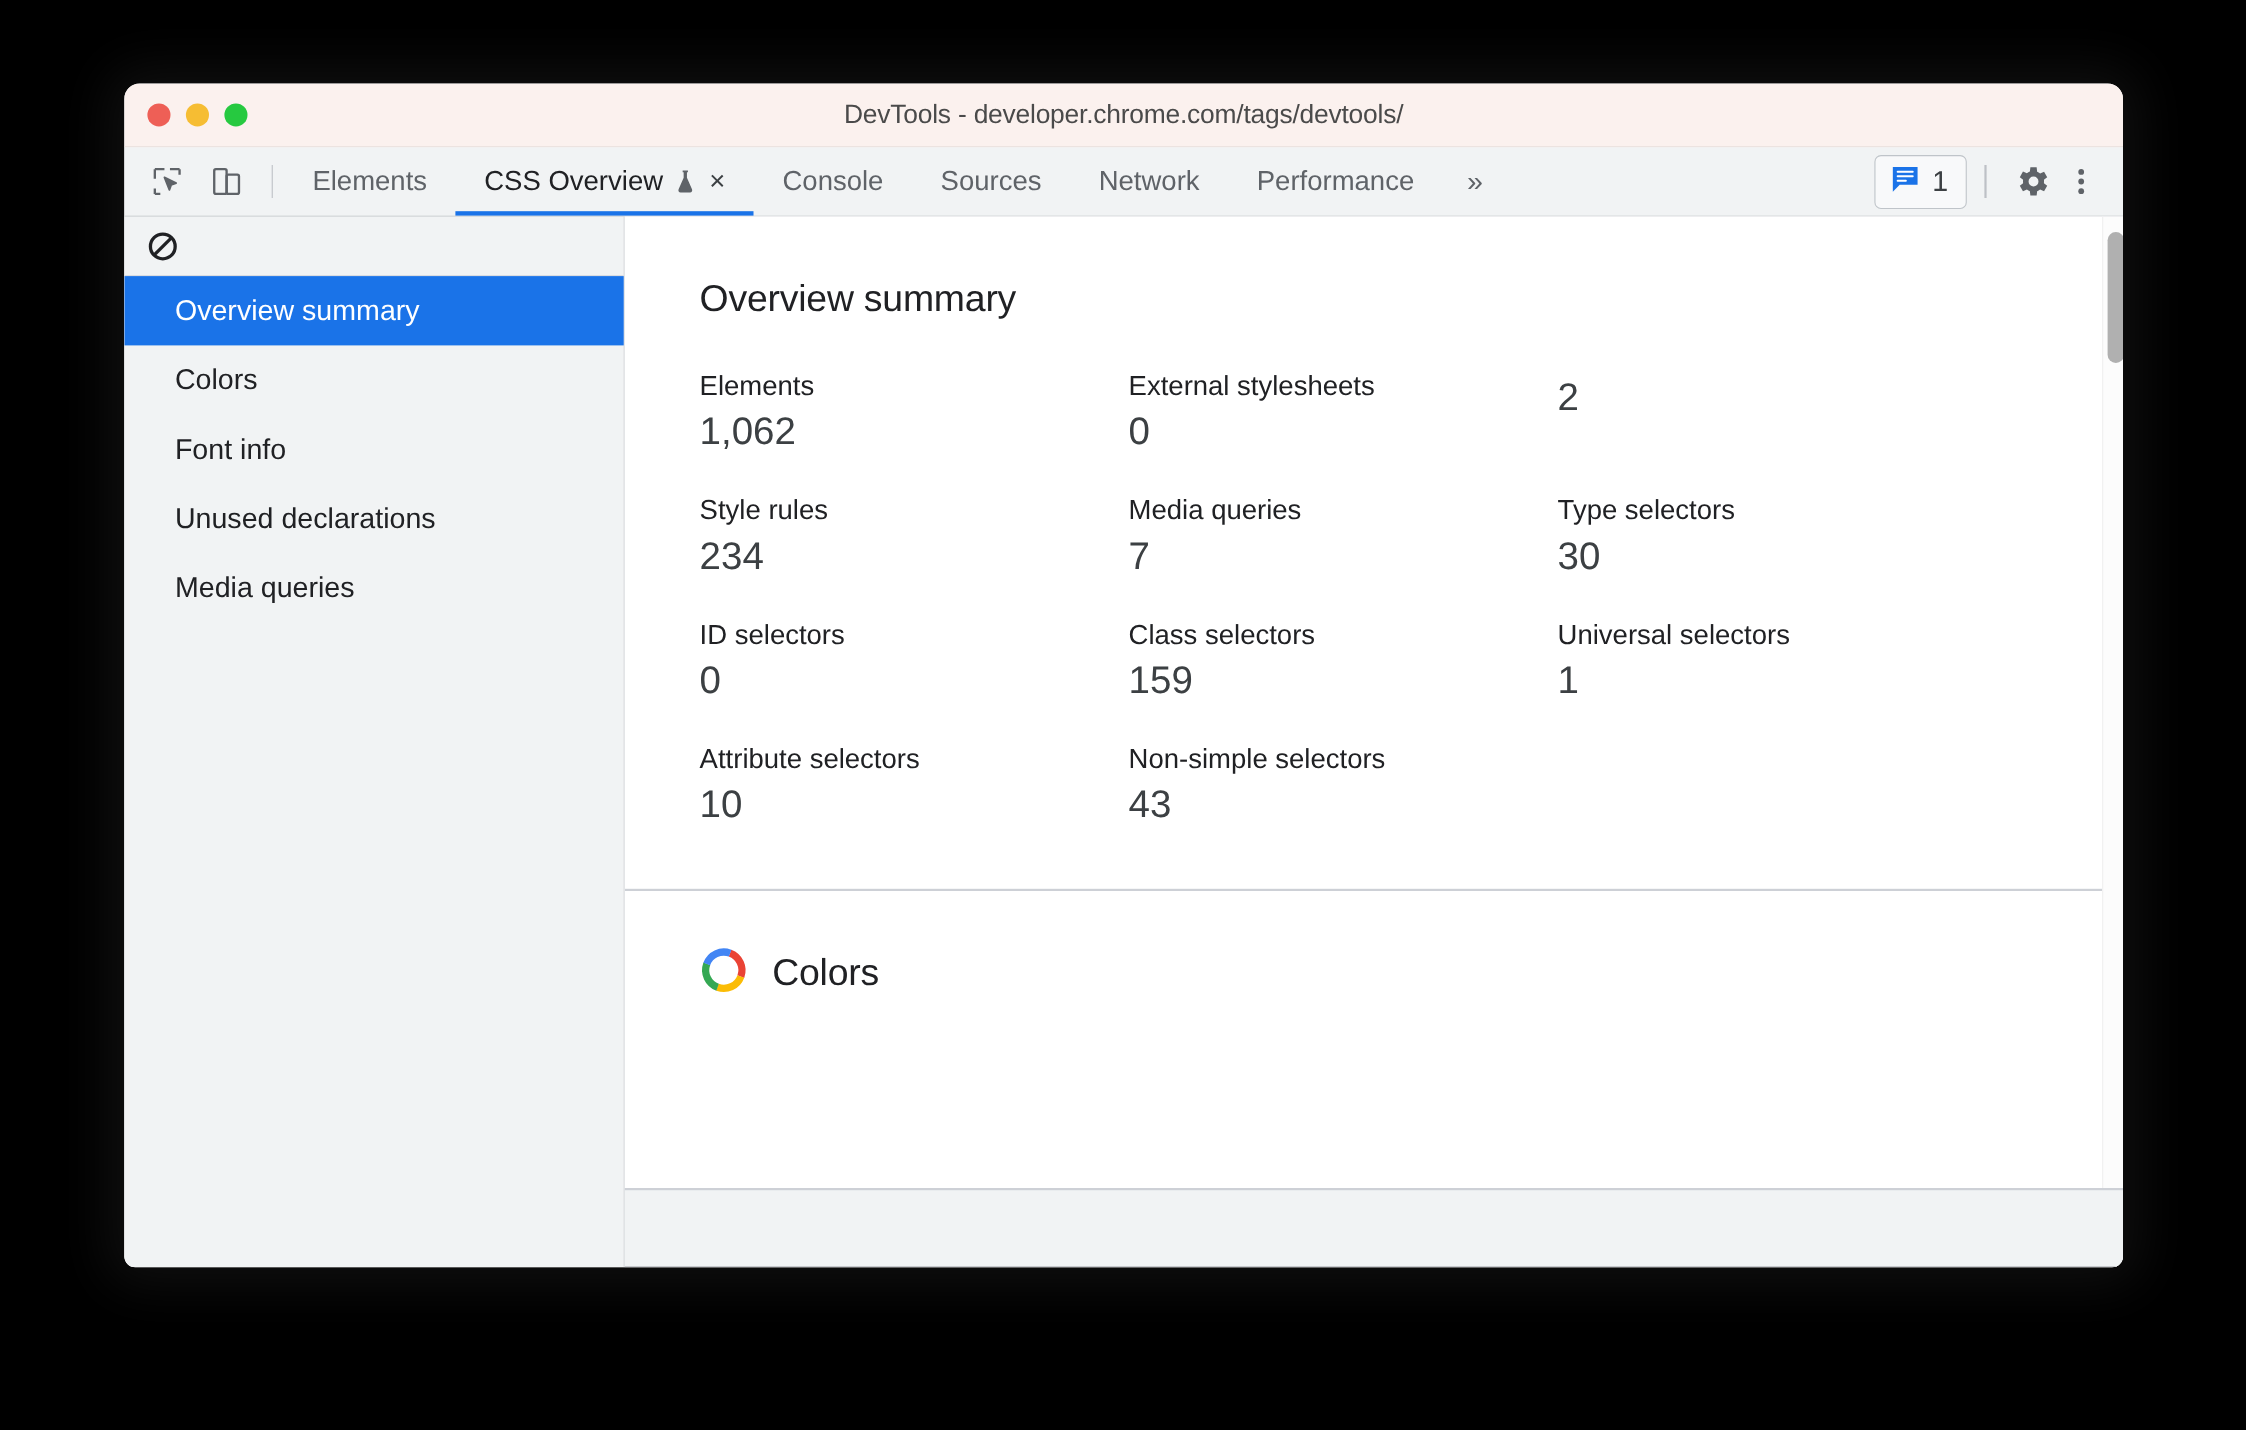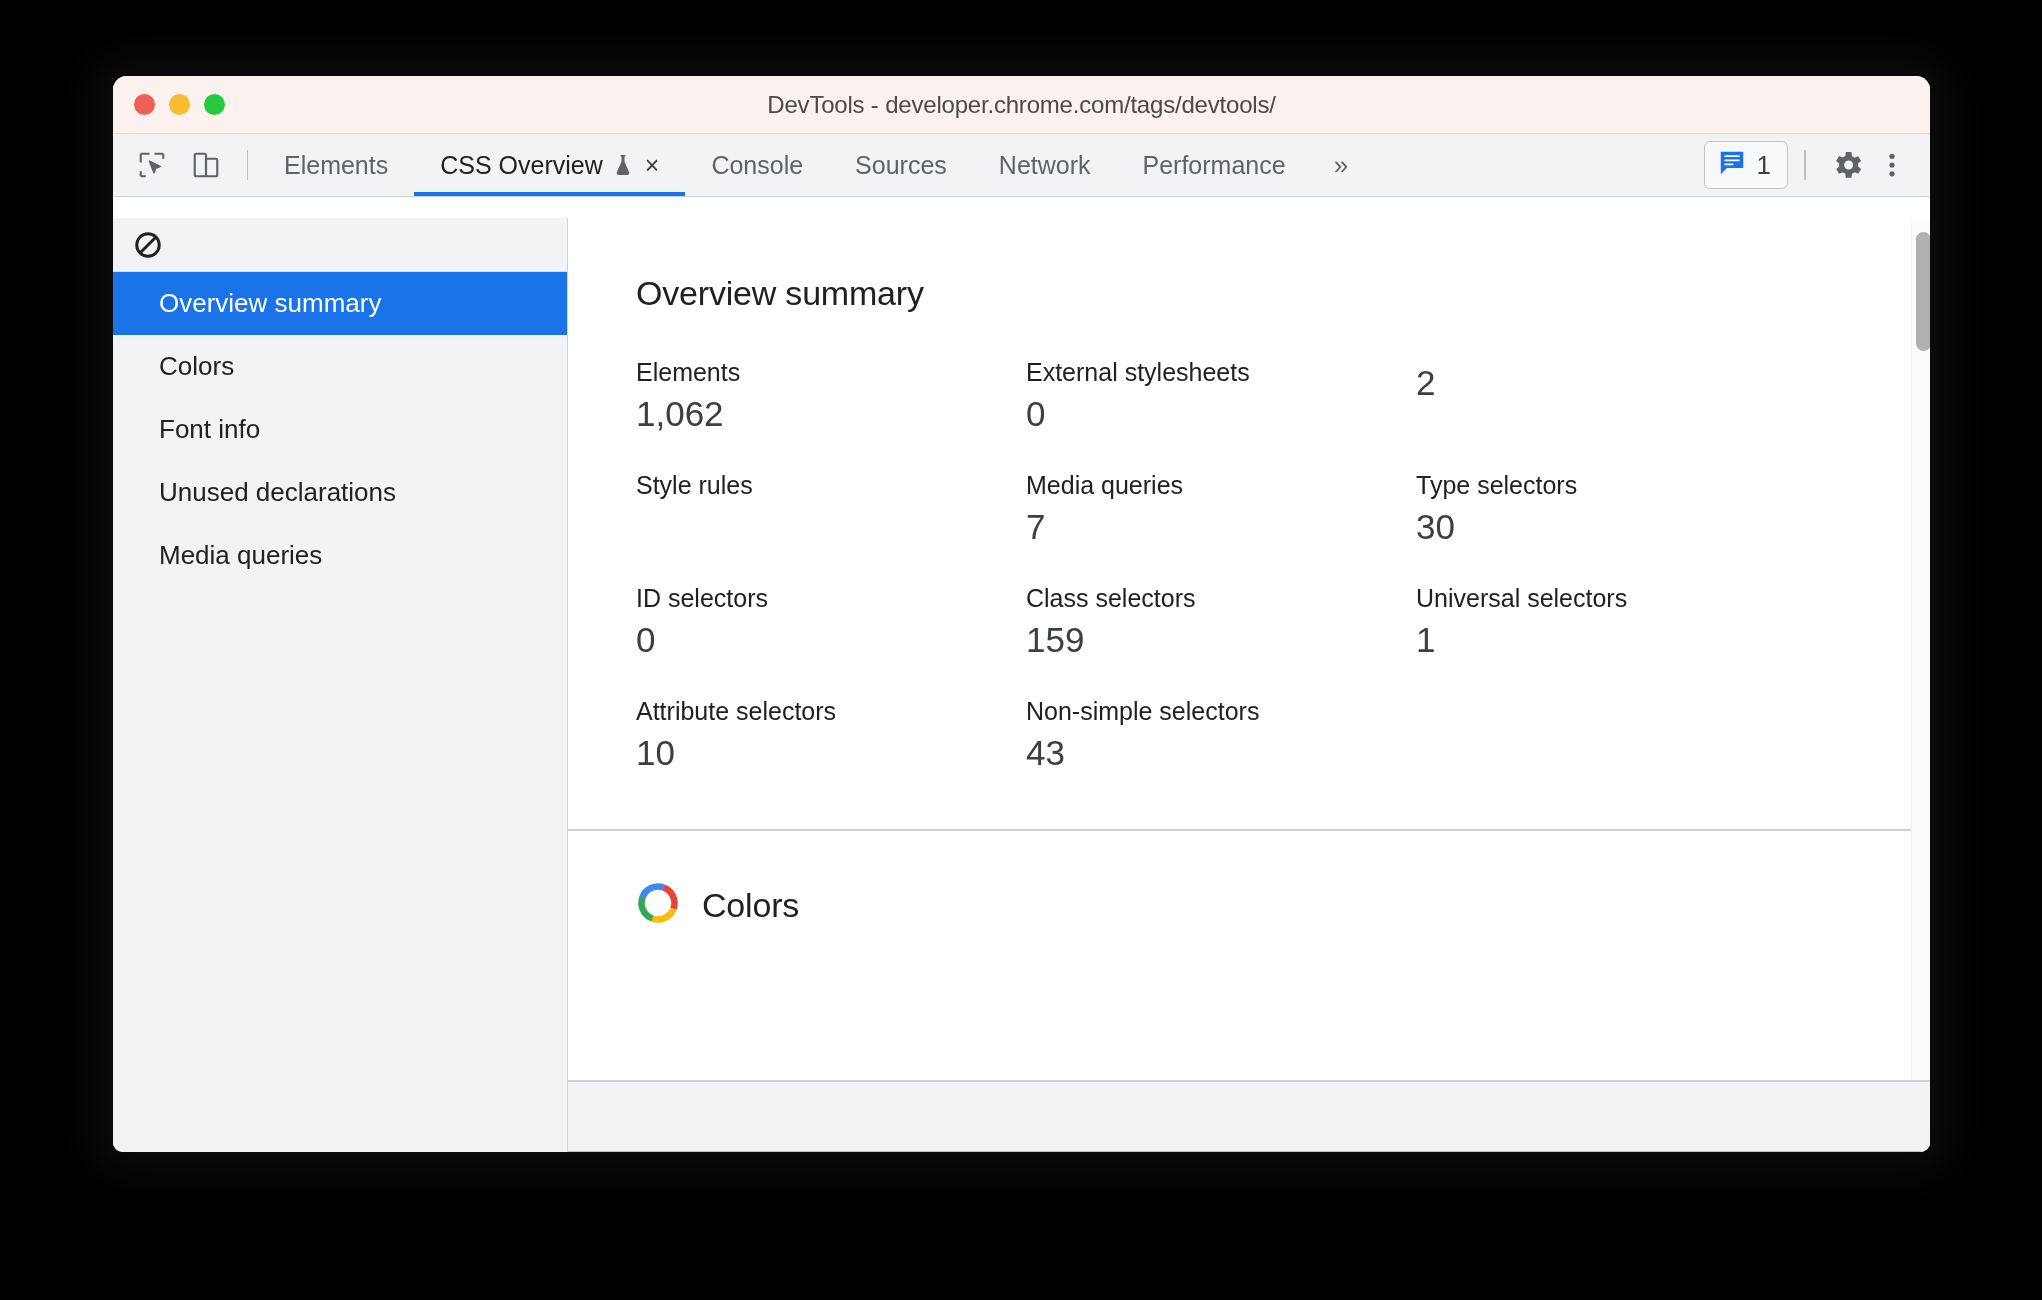--- a/index.html
+++ b/index.html
@@ -175,21 +175,20 @@
     color: #5f6368;
   }
   .dots-btn { width: 40px; }
 
   
   .body {
     flex: 1 1 auto;
     display: flex;
     min-height: 0;
     background: #e5e5e5;
-    margin-top: 21px;
   }
 
   .sidebar {
     flex: 0 0 455px;
     width: 455px;
     background: #f1f3f4;
     border-right: 1px solid #cfd2d4;
     display: flex;
     flex-direction: column;
   }
@@ -437,20 +436,21 @@
               <div>
                 <div class="stat-label">External stylesheets</div>
                 <div class="stat-value">0</div>
               </div>
               <div>
                 <div class="stat-value">2</div>
               </div>
 
               <div>
                 <div class="stat-label">Style rules</div>
+                <div class="stat-value">234</div>
               </div>
               <div>
                 <div class="stat-label">Media queries</div>
                 <div class="stat-value">7</div>
               </div>
               <div>
                 <div class="stat-label">Type selectors</div>
                 <div class="stat-value">30</div>
               </div>
 

